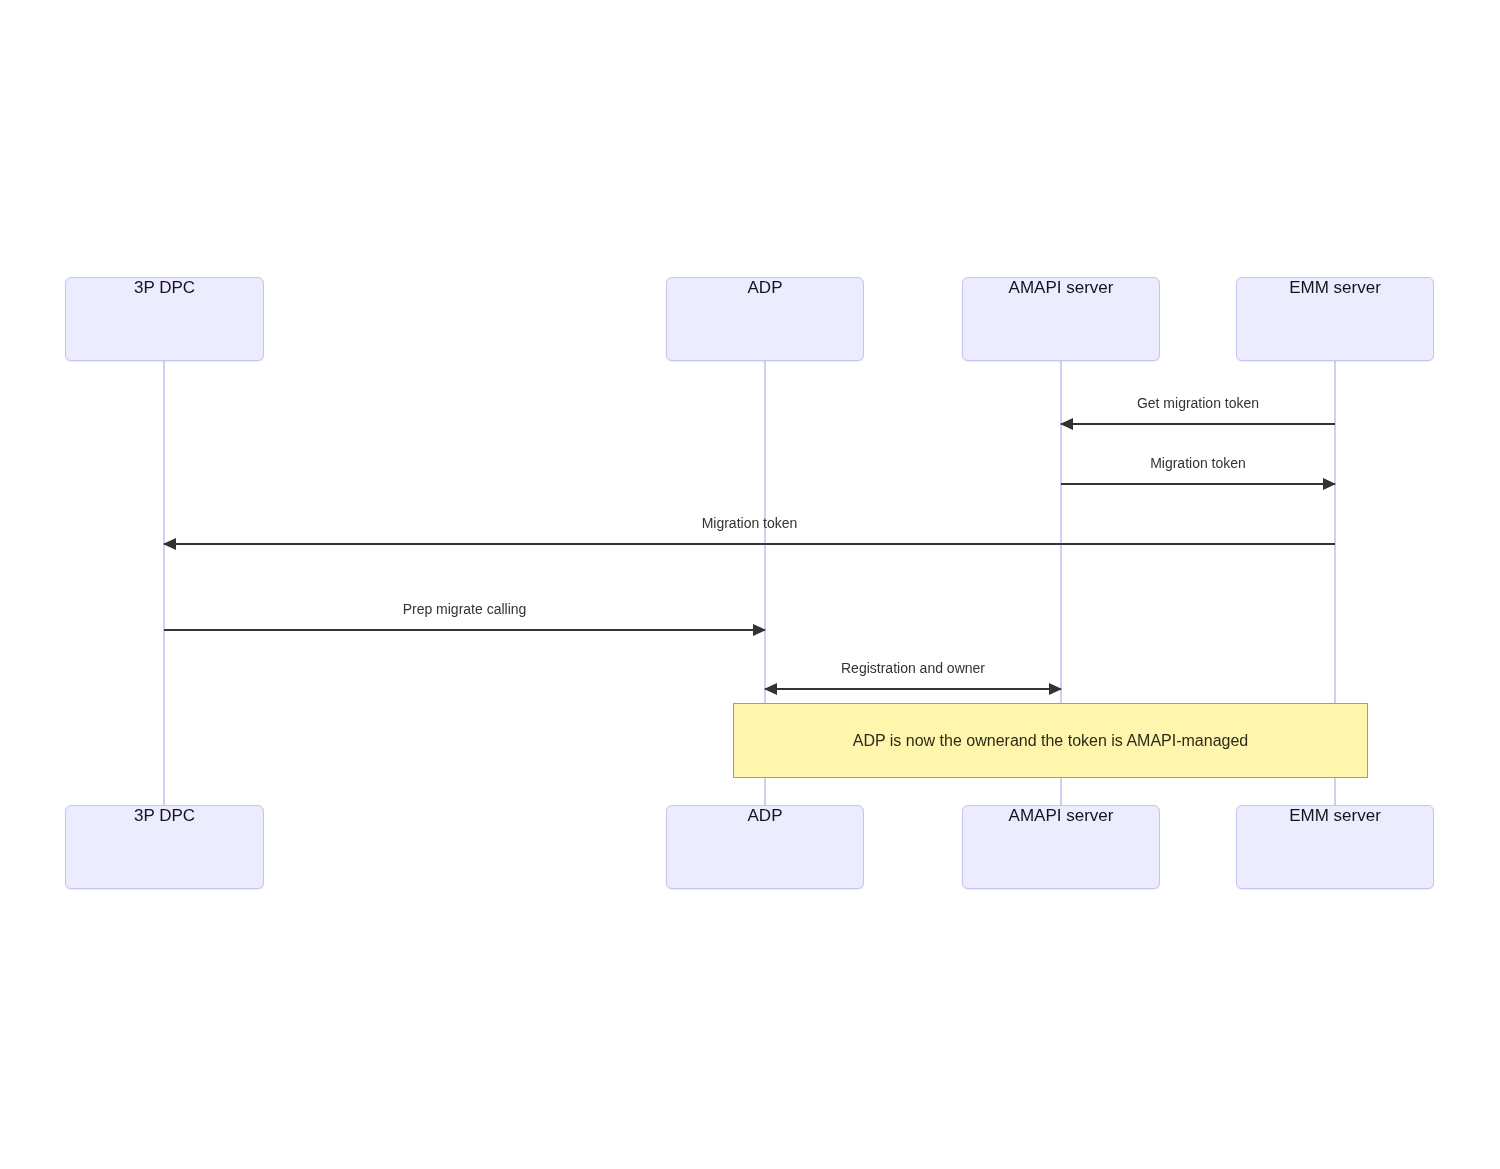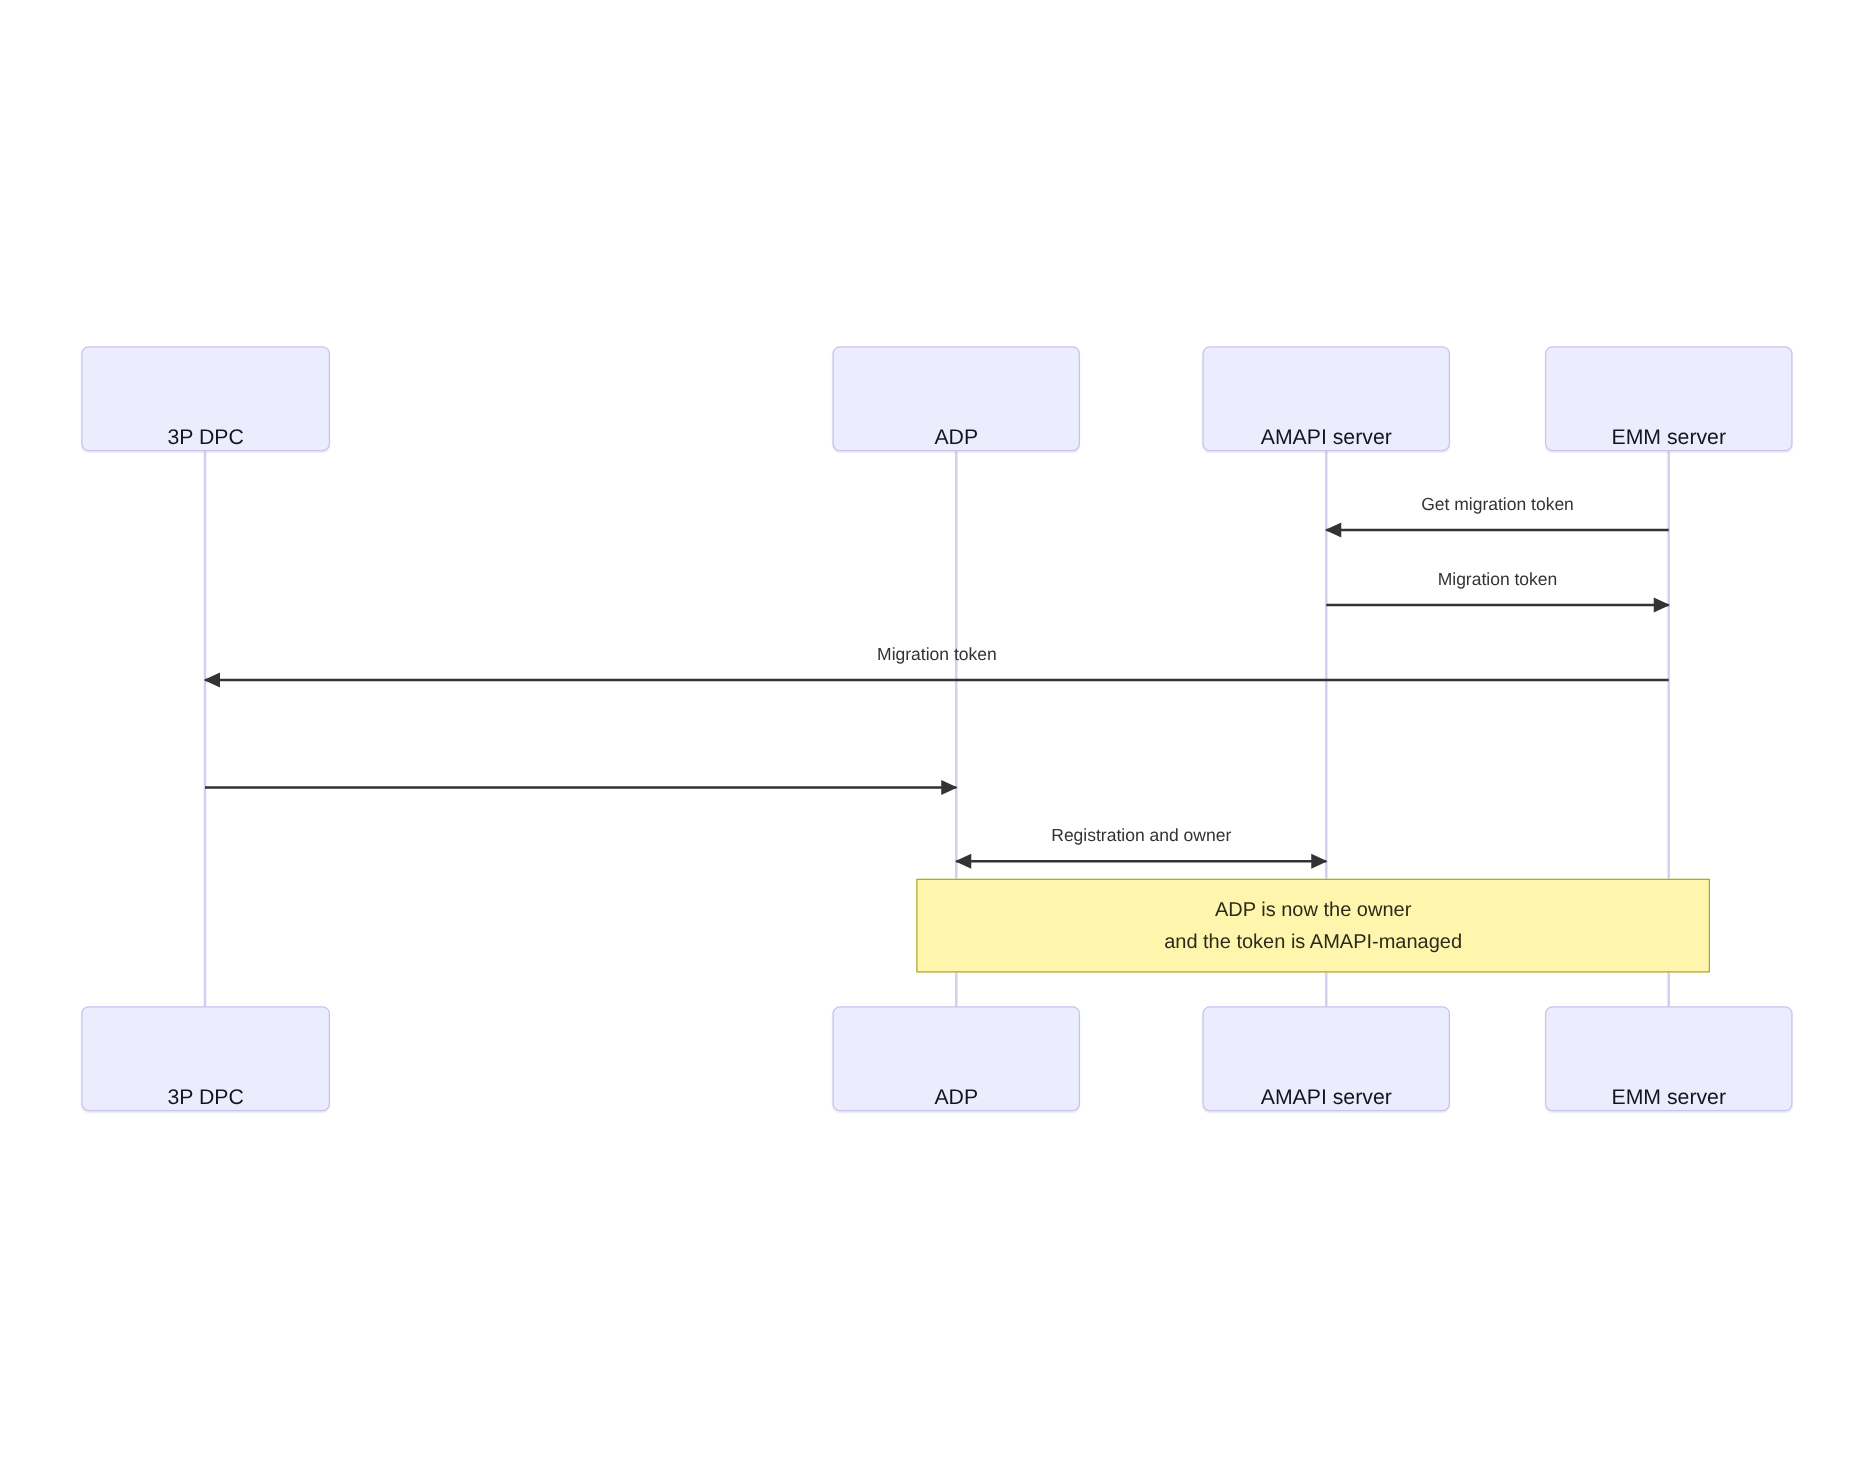--- a/index.html
+++ b/index.html
@@ -10,21 +10,21 @@
     font-family:"Liberation Sans","DejaVu Sans",sans-serif;
     overflow:hidden;
   }
   .actor{
     position:absolute;
     height:84px;
     background:#ECECFF;
     border:1px solid #c9c3ef;
     border-radius:6px;
     box-sizing:border-box;
-    display:flex;align-items:flex-end;justify-content:center;
+    display:flex;align-items:flex-start;justify-content:center;
     font-size:17px;color:#14141f;
     box-shadow:0 1px 1px rgba(120,120,180,0.15);
   }
   .lifeline{
     position:absolute;
     top:361px;height:445px;width:2px;
     background:#d6cef1;
   }
   .msg{position:absolute;}
   .msg-label{
@@ -47,21 +47,21 @@
     right:-1px;
     border-top:6px solid transparent;
     border-bottom:6px solid transparent;
     border-left:13px solid #333333;
   }
   .note{
     position:absolute;
     background:#fff5ad;
     border:1px solid #aaaa33;
     box-sizing:border-box;
-    display:flex;flex-direction:column;align-items:center;justify-content:center;
+    display:flex;flex-direction:row;align-items:center;justify-content:center;
     font-size:16px;color:#2b2b1a;line-height:25px;
     text-align:center;
   }
 </style>
 </head>
 <body>
 
 <div class="canvas">
 
   <div class="lifeline" style="left:163px;"></div>
@@ -95,20 +95,21 @@
   </div>
 
   <div class="msg" style="left:164px;top:543px;width:1171px;">
     <div class="msg-label">Migration token</div>
     <div class="msg-line"></div>
     <div class="arrowhead left"></div>
   </div>
 
   <div class="msg" style="left:164px;top:629px;width:601px;">
     <div class="msg-label">
+      <div>Prep migrate calling</div>
     </div>
     <div class="msg-line"></div>
     <div class="arrowhead right"></div>
   </div>
 
   <div class="msg" style="left:765px;top:688px;width:296px;">
     <div class="msg-label">Registration and owner</div>
     <div class="msg-line"></div>
     <div class="arrowhead left"></div>
     <div class="arrowhead right"></div>

